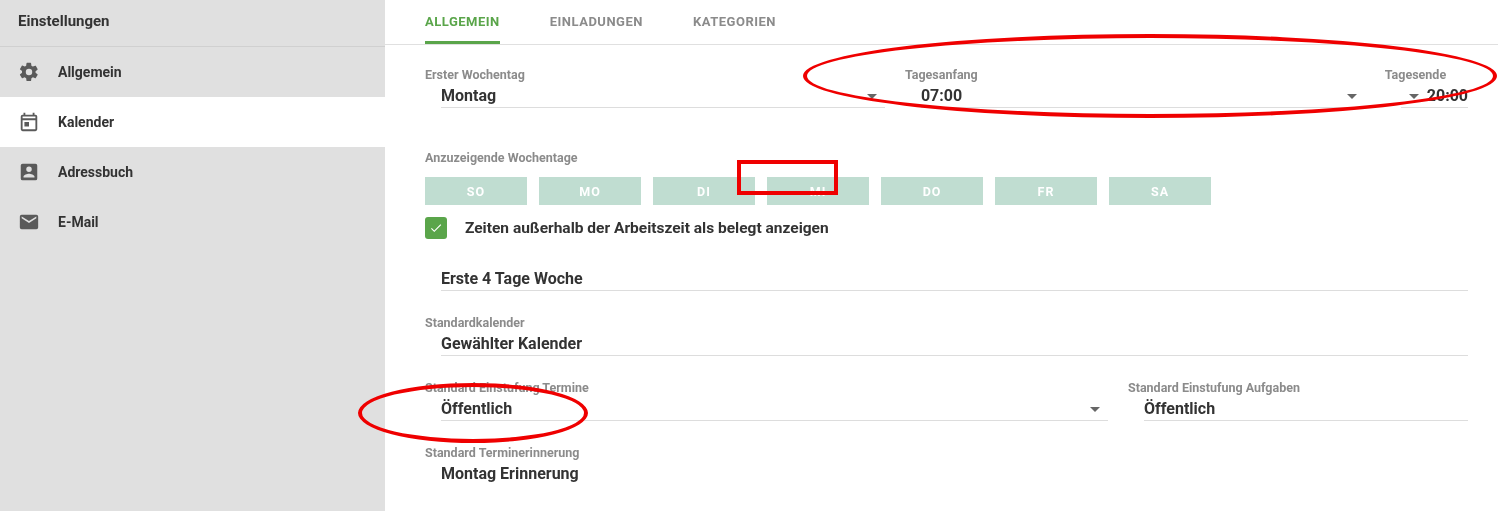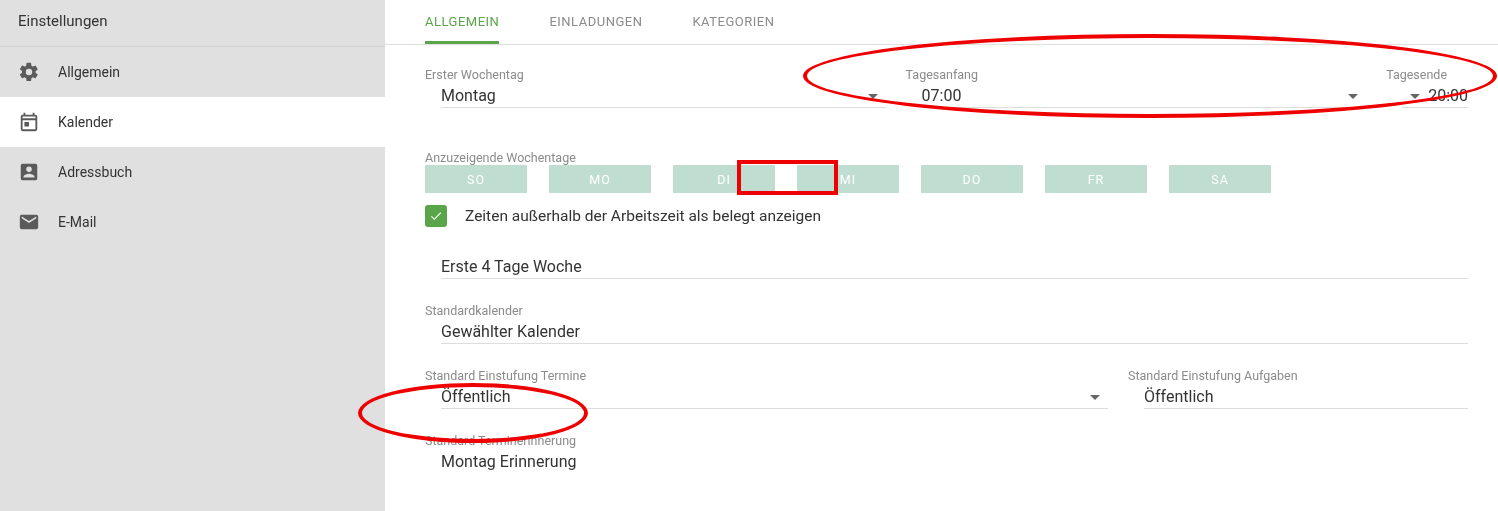--- a/index.html
+++ b/index.html
@@ -1,38 +1,38 @@
 <!DOCTYPE html>
 <html><head>
   <meta charset="utf-8">
   <style>
     * { margin: 0; padding: 0; box-sizing: border-box; }
     body { font-family: -apple-system, "Segoe UI", Roboto, sans-serif; background: #fff; color:#333; width:1498px; height:511px; overflow:hidden; position:relative; }
-    .container { display:flex; height:100%; }
+    .container { display:flex; height:100%;font-weight:bold; }
     .sidebar { width:385px; background:#e0e0e0; }
     .sidebar-title { padding:12px 18px 16px; font-size:15px; color:#333; border-bottom:1px solid #d0d0d0; }
     .sidebar-item { display:flex; align-items:center; padding:0 18px; height:50px; font-size:14px; color:#333; cursor:pointer; }
     .sidebar-item.active { background:#fff; }
     .sidebar-icon { width:22px; height:22px; margin-right:18px; display:flex; align-items:center; justify-content:center; }
     .sidebar-icon svg { width:22px; height:22px; fill:#5a5a5a; }
     .main { flex:1; background:#fff; padding:0 0 20px 0; overflow-y:auto; }
     .tabs { display:flex; border-bottom:1px solid #e0e0e0; padding:0 30px 0 40px; margin:0; }
     .tab { padding:14px 0 12px; margin-right:50px; font-size:13px; letter-spacing:.5px; color:#8b8b8b; cursor:pointer; border-bottom:3px solid transparent; }
     .tab.active { color:#5aa54a; border-bottom-color:#5aa54a; }
     .content { padding:22px 30px 0 40px; }
     .field-row { display:flex; gap:20px; }
     .field { flex:1; position:relative; margin-bottom:24px; }
     .field-label { font-size:12.5px; color:#8b8b8b; margin-bottom:2px; display:block; }
     .field-label.right { }
     .field-value { font-size:16px; color:#333; padding:2px 0; border-bottom:1px solid #ddd; display:flex; align-items:center; justify-content:space-between;margin-left:16px; }
     .field-value.right .value-text { margin-left:auto; }
     .dropdown-arrow { border:5px solid transparent; border-top-color:#666; width:0; height:0; margin-left:8px; margin-right:8px; transform:translateY(3px); }
     .field-value.right { }
-    .wd-label { font-size:12.5px; color:#8b8b8b; margin-top:18px; margin-bottom:0; }
-    .day-btns { display:flex; gap:22px; margin-bottom:12px; }
+    .wd-label { font-size:12.5px; color:#8b8b8b; margin-top:18px; margin-bottom:12px; }
+    .day-btns { display:flex; gap:12px; margin-bottom:12px; }
     .day-btn { flex:0 0 102px; height:28px; background:#c0ddd1; color:#fff; font-size:12.5px; letter-spacing:1px; display:flex; align-items:center; justify-content:center; cursor:pointer; }
     .checkbox-row { display:flex; align-items:center; margin-bottom:28px; }
     .checkbox { width:22px; height:22px; background:#5aa54a; border-radius:3px; display:flex; align-items:center; justify-content:center; margin-right:18px; cursor:pointer; }
     .checkbox svg { width:14px; height:14px; fill:#fff; }
     .checkbox-label { font-size:15.5px; color:#333; }
     .single-field { margin-bottom:24px; }
     
     .anno { position:absolute; border:4px solid #ef0000; pointer-events:none; }
     .anno.ellipse { border-radius:50%; }
     .anno.rect { }

